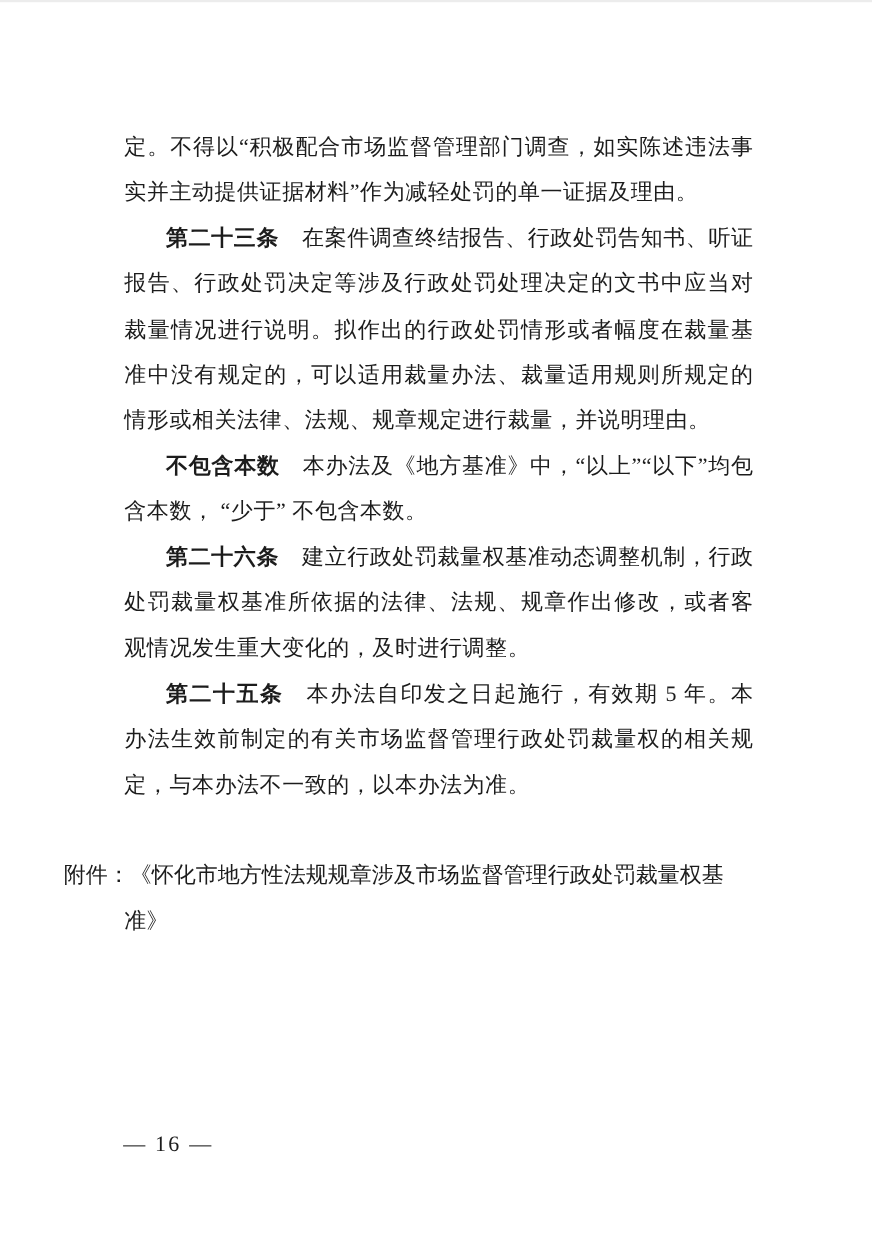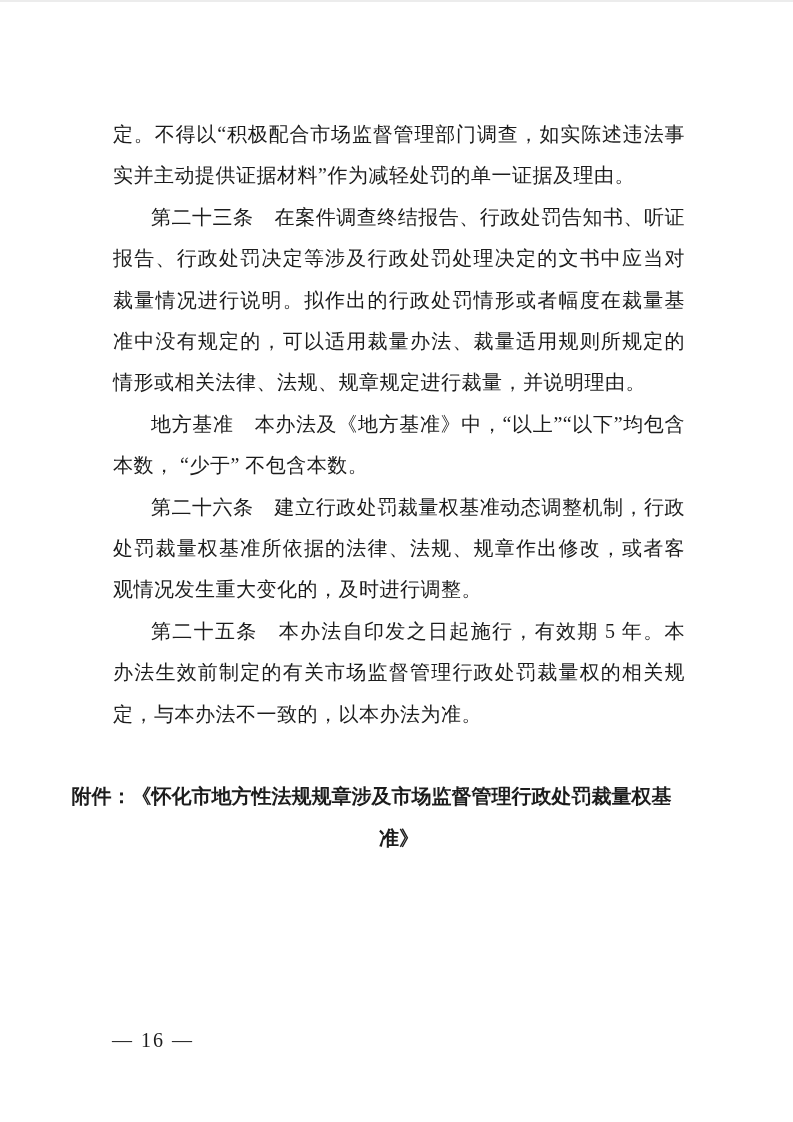--- a/index.html
+++ b/index.html
@@ -32,49 +32,48 @@
     letter-spacing: 0.5px;
   }
   .content p {
     margin: 0;
     padding: 0;
   }
   .para.indent {
     text-indent: 38px;
   }
   .term {
-    font-weight: 400;
+    font-weight: 700;
     margin-right: 21px;
   }
   .attachment {
     margin-top: 41px !important;
     padding-left: 97px;
     text-indent: -55px;
     letter-spacing: 0;
-    text-align: center;
-    font-weight: bold;
+    text-align: left;
   }
   .page-number {
     position: absolute;
     left: 112px;
     top: 1028px;
     font-size: 20px;
     line-height: 24px;
     letter-spacing: 2px;
     color: #1c1c1c;
   }
 </style>
 </head>
 <body>
 
 <div class="scan-edge"></div>
 
 <div class="content">
 
 <p class="para"><span>定。不得以“积极配合市场监督管理部门调查，如实陈述违法事实并主动提供证据材料”作为减轻处罚的单一证据及理由。</span></p>
     <p class="para indent"><span class="term">第二十三条</span><span>在案件调查终结报告、行政处罚告知书、听证报告、行政处罚决定等涉及行政处罚处理决定的文书中应当对裁量情况进行说明。拟作出的行政处罚情形或者幅度在裁量基准中没有规定的，可以适用裁量办法、裁量适用规则所规定的情形或相关法律、法规、规章规定进行裁量，并说明理由。</span></p>
-    <p class="para indent"><span class="term">地方基准</span><span>本办法及《地方基准》中，“以上”“以下”均包含本数， “少于” 不包含本数。</span></p>
+    <p class="para indent"><span class="term">不包含本数</span><span>本办法及《地方基准》中，“以上”“以下”均包含本数， “少于” 不包含本数。</span></p>
     <p class="para indent"><span class="term">第二十六条</span><span>建立行政处罚裁量权基准动态调整机制，行政处罚裁量权基准所依据的法律、法规、规章作出修改，或者客观情况发生重大变化的，及时进行调整。</span></p>
     <p class="para indent"><span class="term">第二十五条</span><span>本办法自印发之日起施行，有效期 5 年。本办法生效前制定的有关市场监督管理行政处罚裁量权的相关规定，与本办法不一致的，以本办法为准。</span></p>
     <p class="para attachment"><span>附件：</span><span>《怀化市地方性法规规章涉及市场监督管理行政处罚裁量权基准》</span></p>
   </div>
 
 <div class="page-number">— 16 —</div>
 
 </body></html>

